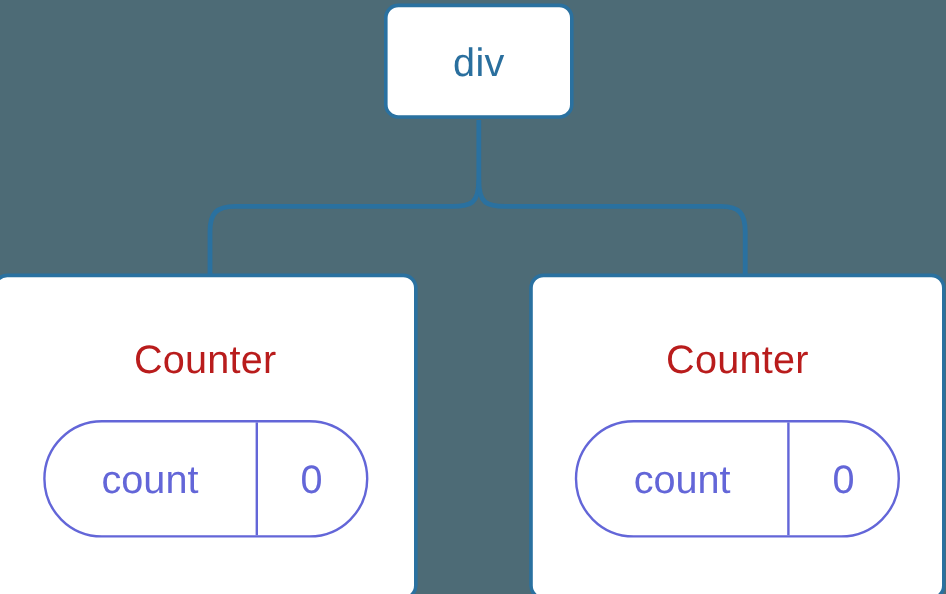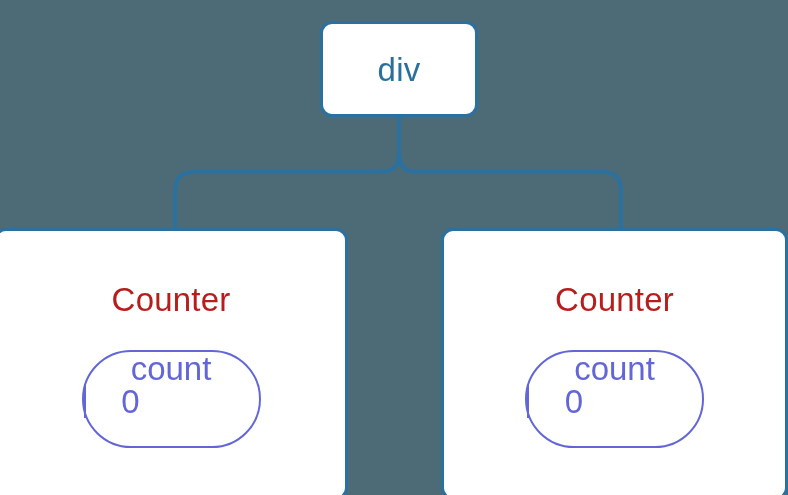--- a/index.html
+++ b/index.html
@@ -40,21 +40,21 @@
     border: 3px solid #2a71a0;
     border-radius: 12px;
     display: flex;
     flex-direction: column;
     align-items: center;
   }
 
   
   #node-root {
     left: 320px;
-    top: 21px;
+    top: 3px;
     width: 158px;
     height: 96px;
     justify-content: center;
   }
   .node-label-root {
     font-size: 33px;
     color: #2a6f9e;
     line-height: 1;
     letter-spacing: 0.2px;
   }
@@ -84,21 +84,20 @@
   
   .state-pill {
     margin-top: 34px;
     height: 98px;
     box-sizing: border-box;
     border: 2px solid #6366d8;
     border-radius: 49px;
     display: flex;
     align-items: stretch;
     background: transparent;
-    flex-direction: column;
   }
   .pill-key,
   .pill-val {
     display: flex;
     align-items: center;
     justify-content: center;
     color: #6366d8;
     font-size: 33px;
     line-height: 1;
   }

